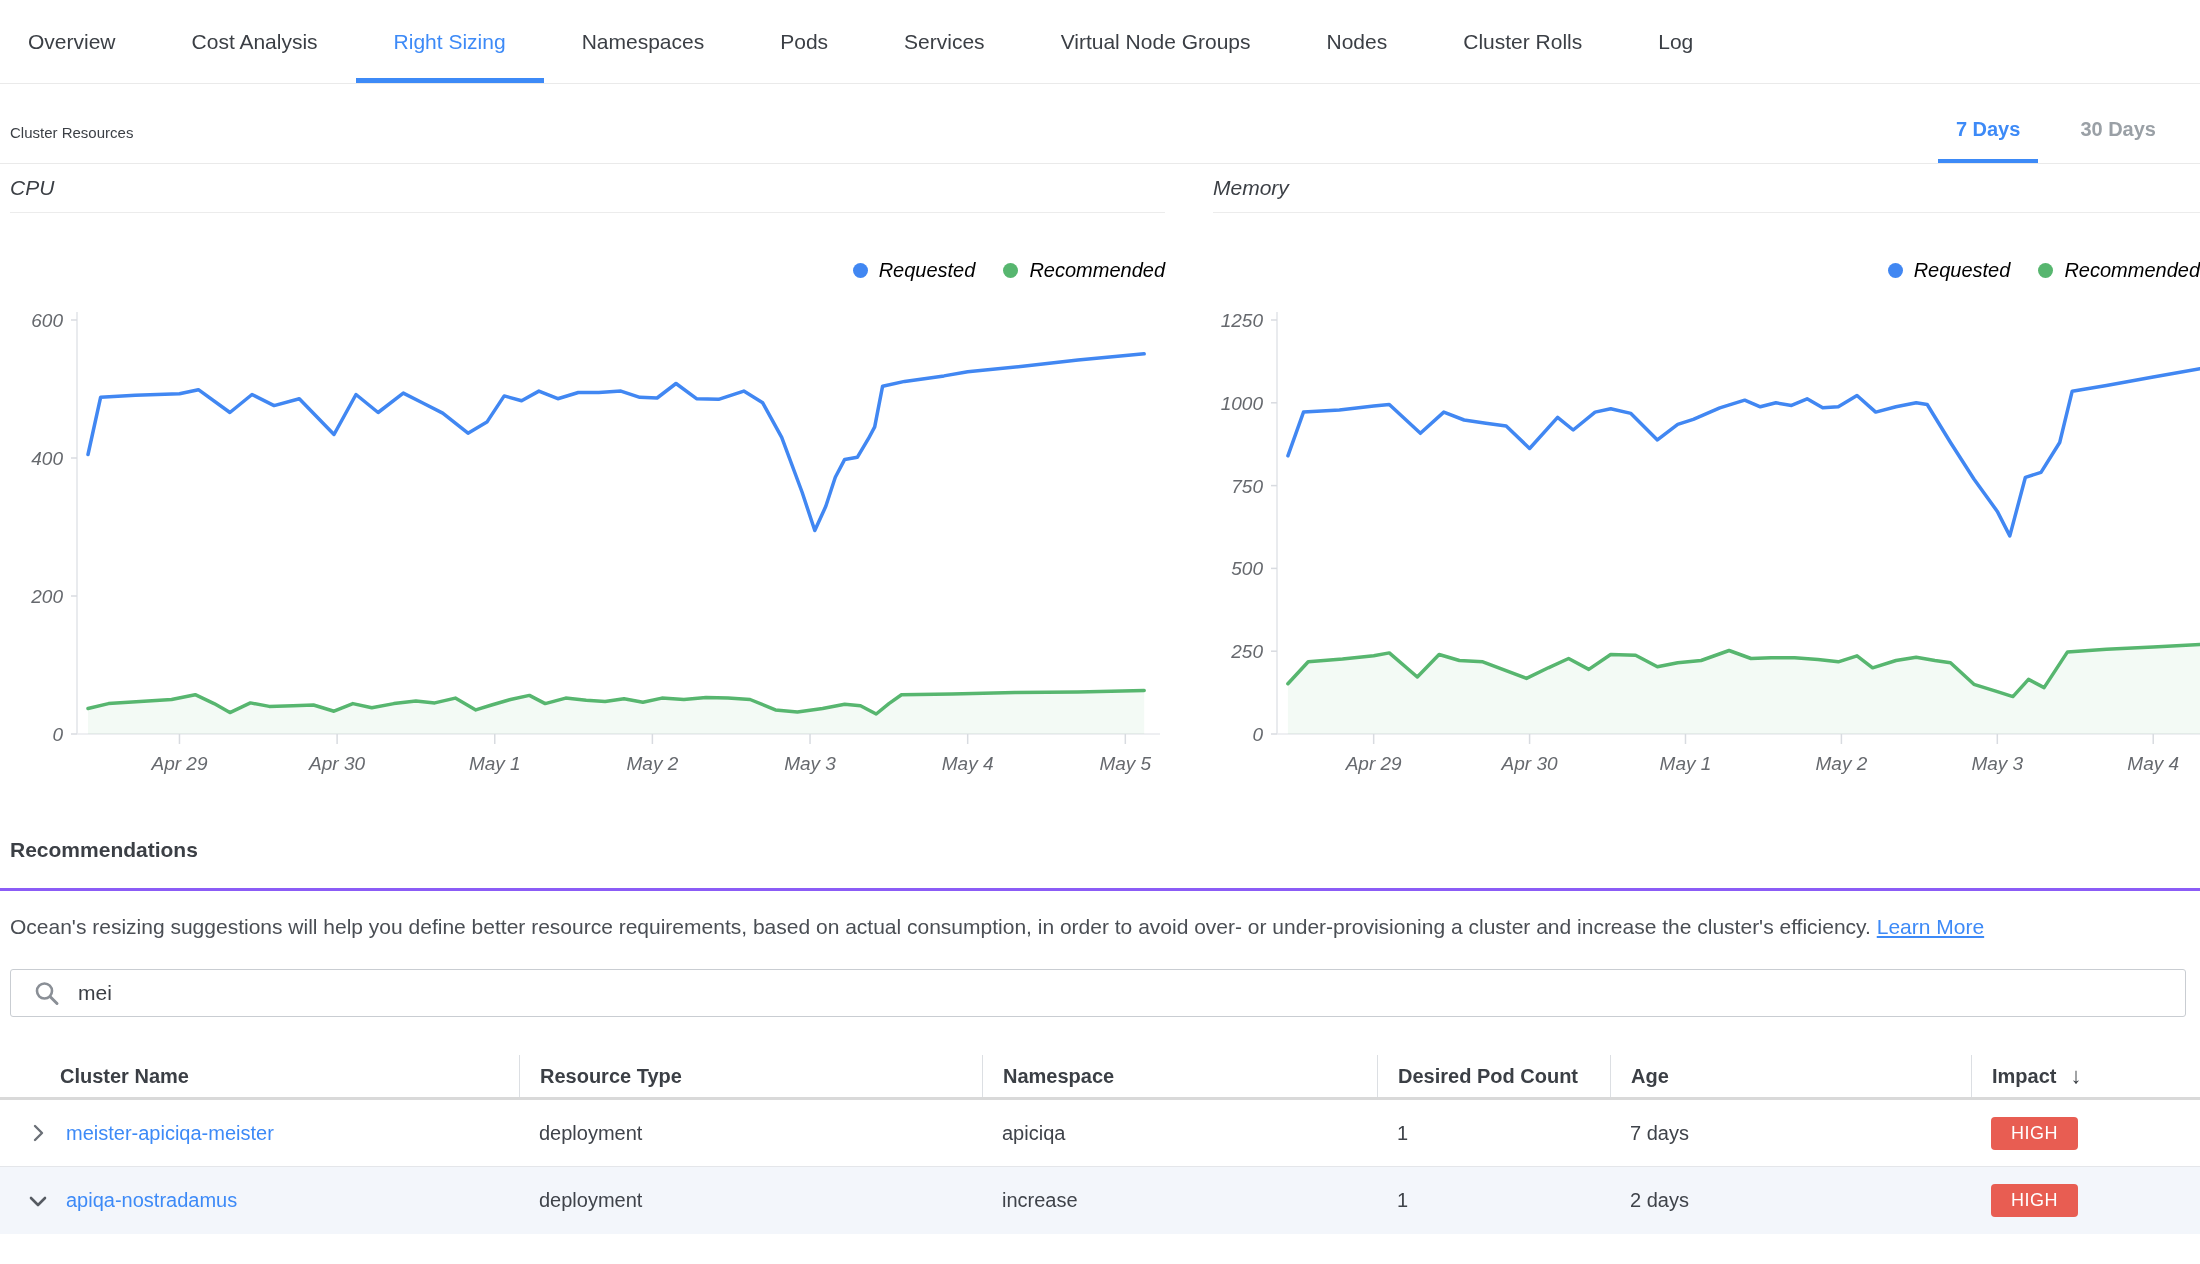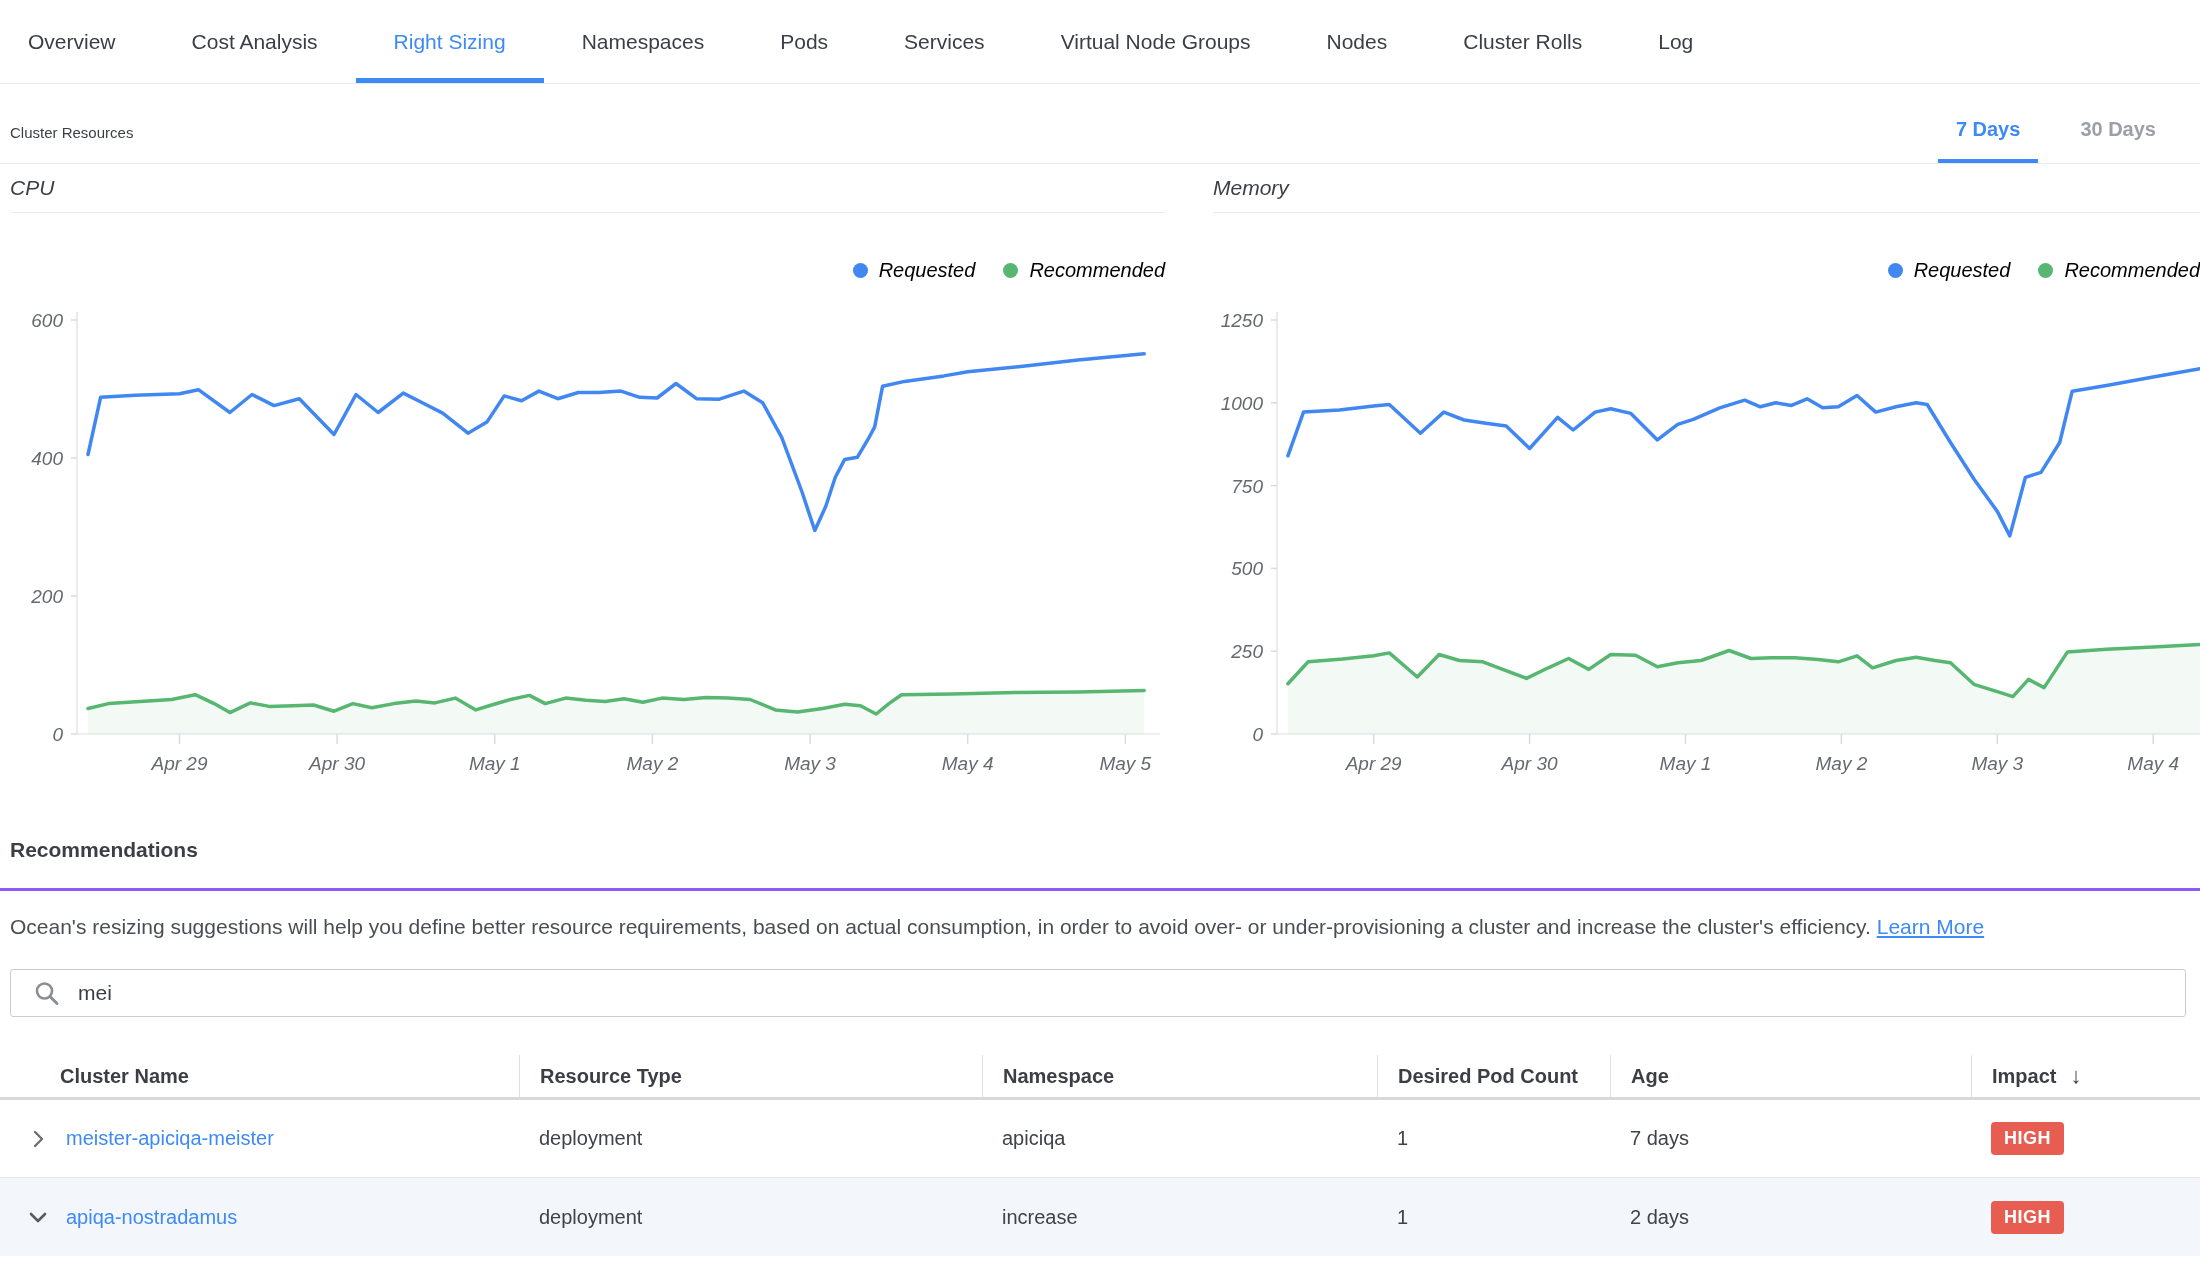--- a/index.html
+++ b/index.html
@@ -49,29 +49,29 @@
   .search-value { margin-left: 18px; font-size: 21px; color: #3b3f45; }
 
   
   .table { margin-top: 38px; width: 100%; }
   .t-grid { display: grid; grid-template-columns: 519px 463px 395px 233px 361px 1fr; align-items: center; }
   .t-head { height: 45px; border-bottom: 3px solid #d9d9d9; font-weight: bold; font-size: 20px; color: #3b3f45; }
   .t-head .t-cell { height: 42px; display: flex; align-items: center; padding-left: 20px; }
   .t-head .t-cell:first-child { padding-left: 60px; }
   .t-head .t-cell + .t-cell { border-left: 1px solid #dcdfe3; }
   .sort-arrow { margin-left: 14px; font-weight: normal; font-size: 22px; color: #3b3f45; cursor: pointer; }
-  .t-row { height: 78px; font-size: 20px; color: #3f434a; }
+  .t-row { height: 67px; font-size: 20px; color: #3f434a; }
   .t-row.row-0 { background: #fff; border-bottom: 1px solid #e4e6ea; }
   .t-row.row-1 { background: #f3f6fb; }
   .t-row .t-cell { padding-left: 20px; overflow: hidden; white-space: nowrap; }
   .name-cell { display: flex; align-items: center; padding-left: 26px !important; }
   .chev { width: 24px; height: 24px; flex: none; cursor: pointer; }
   .res-link { margin-left: 16px; color: #3d8af7; cursor: pointer; }
-  .badge-high { display: inline-block; background: #e85d52; color: #fff; font-weight: bold;
-    font-size: 18px; letter-spacing: .5px; padding: 6px 13px; border-radius: 4px; }
+  .badge-high { display: inline-block; background: #e85d52; color: #fff; font-weight: normal;
+    font-size: 18px; letter-spacing: .5px; padding: 6px 20px; border-radius: 4px; }
 </style>
 </head>
 <body>
 
 <div class="tabbar">
   <div class="tab">Overview</div>
   <div class="tab">Cost Analysis</div>
   <div class="tab active">Right Sizing</div>
   <div class="tab">Namespaces</div>
   <div class="tab">Pods</div>

